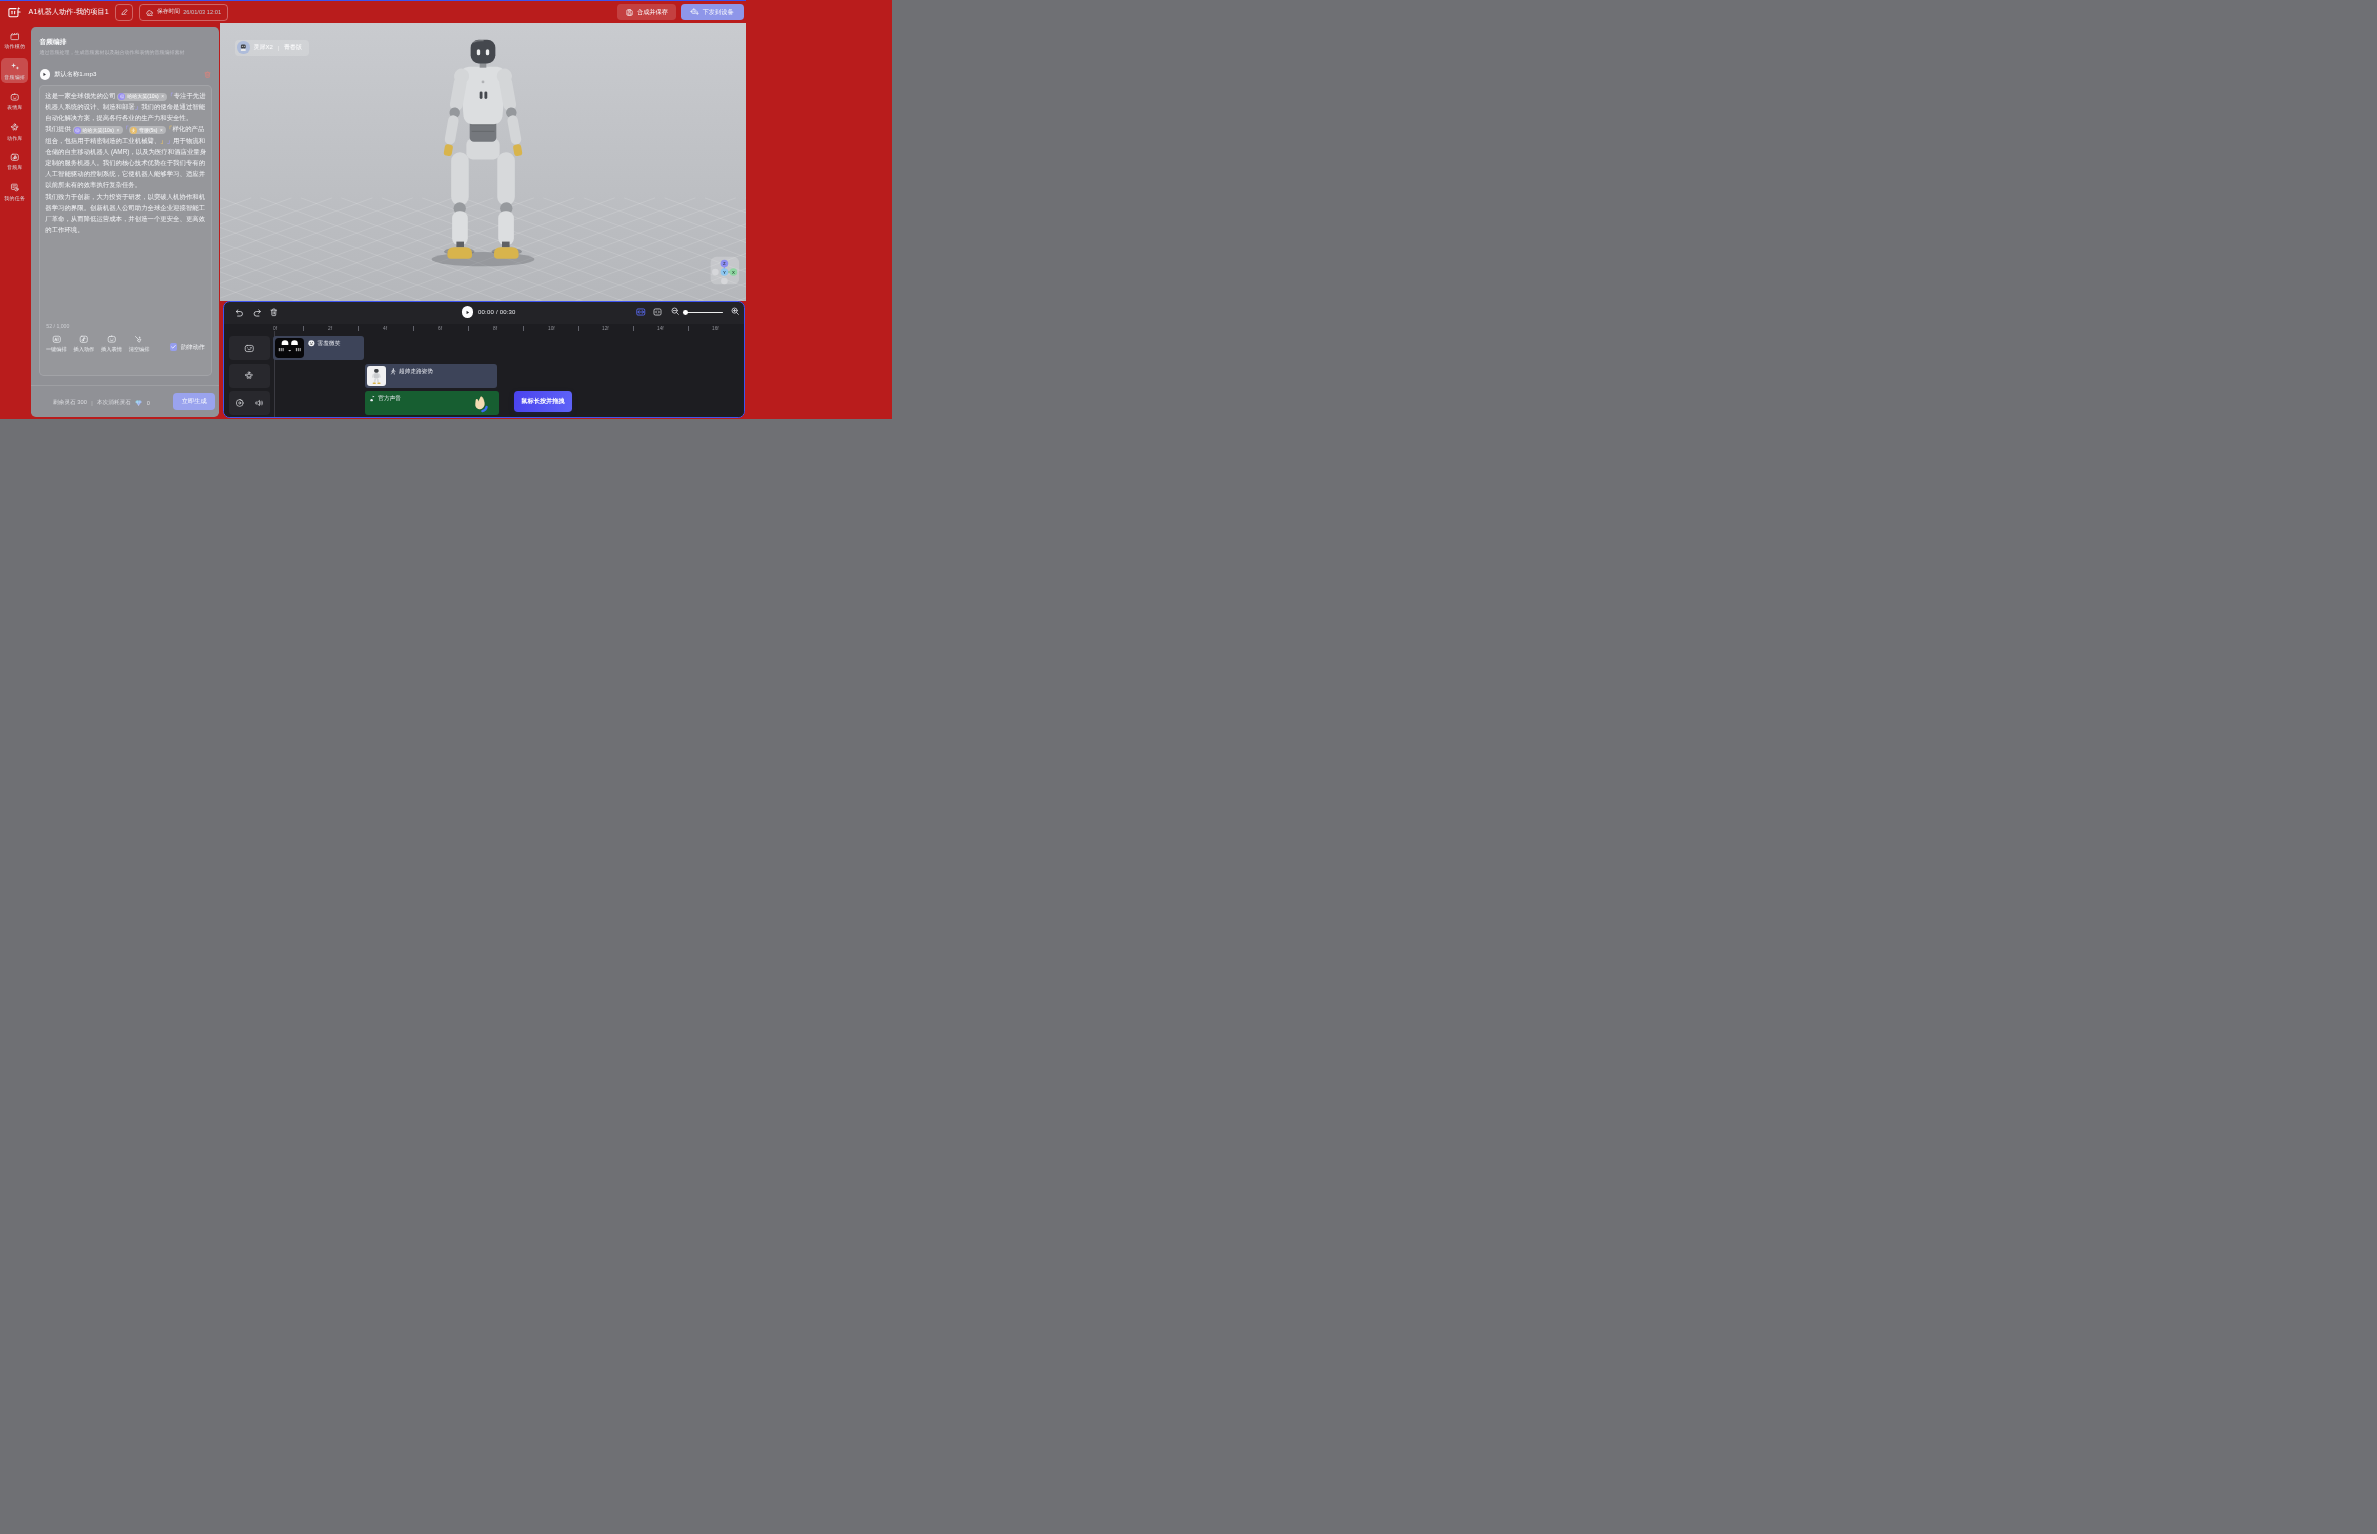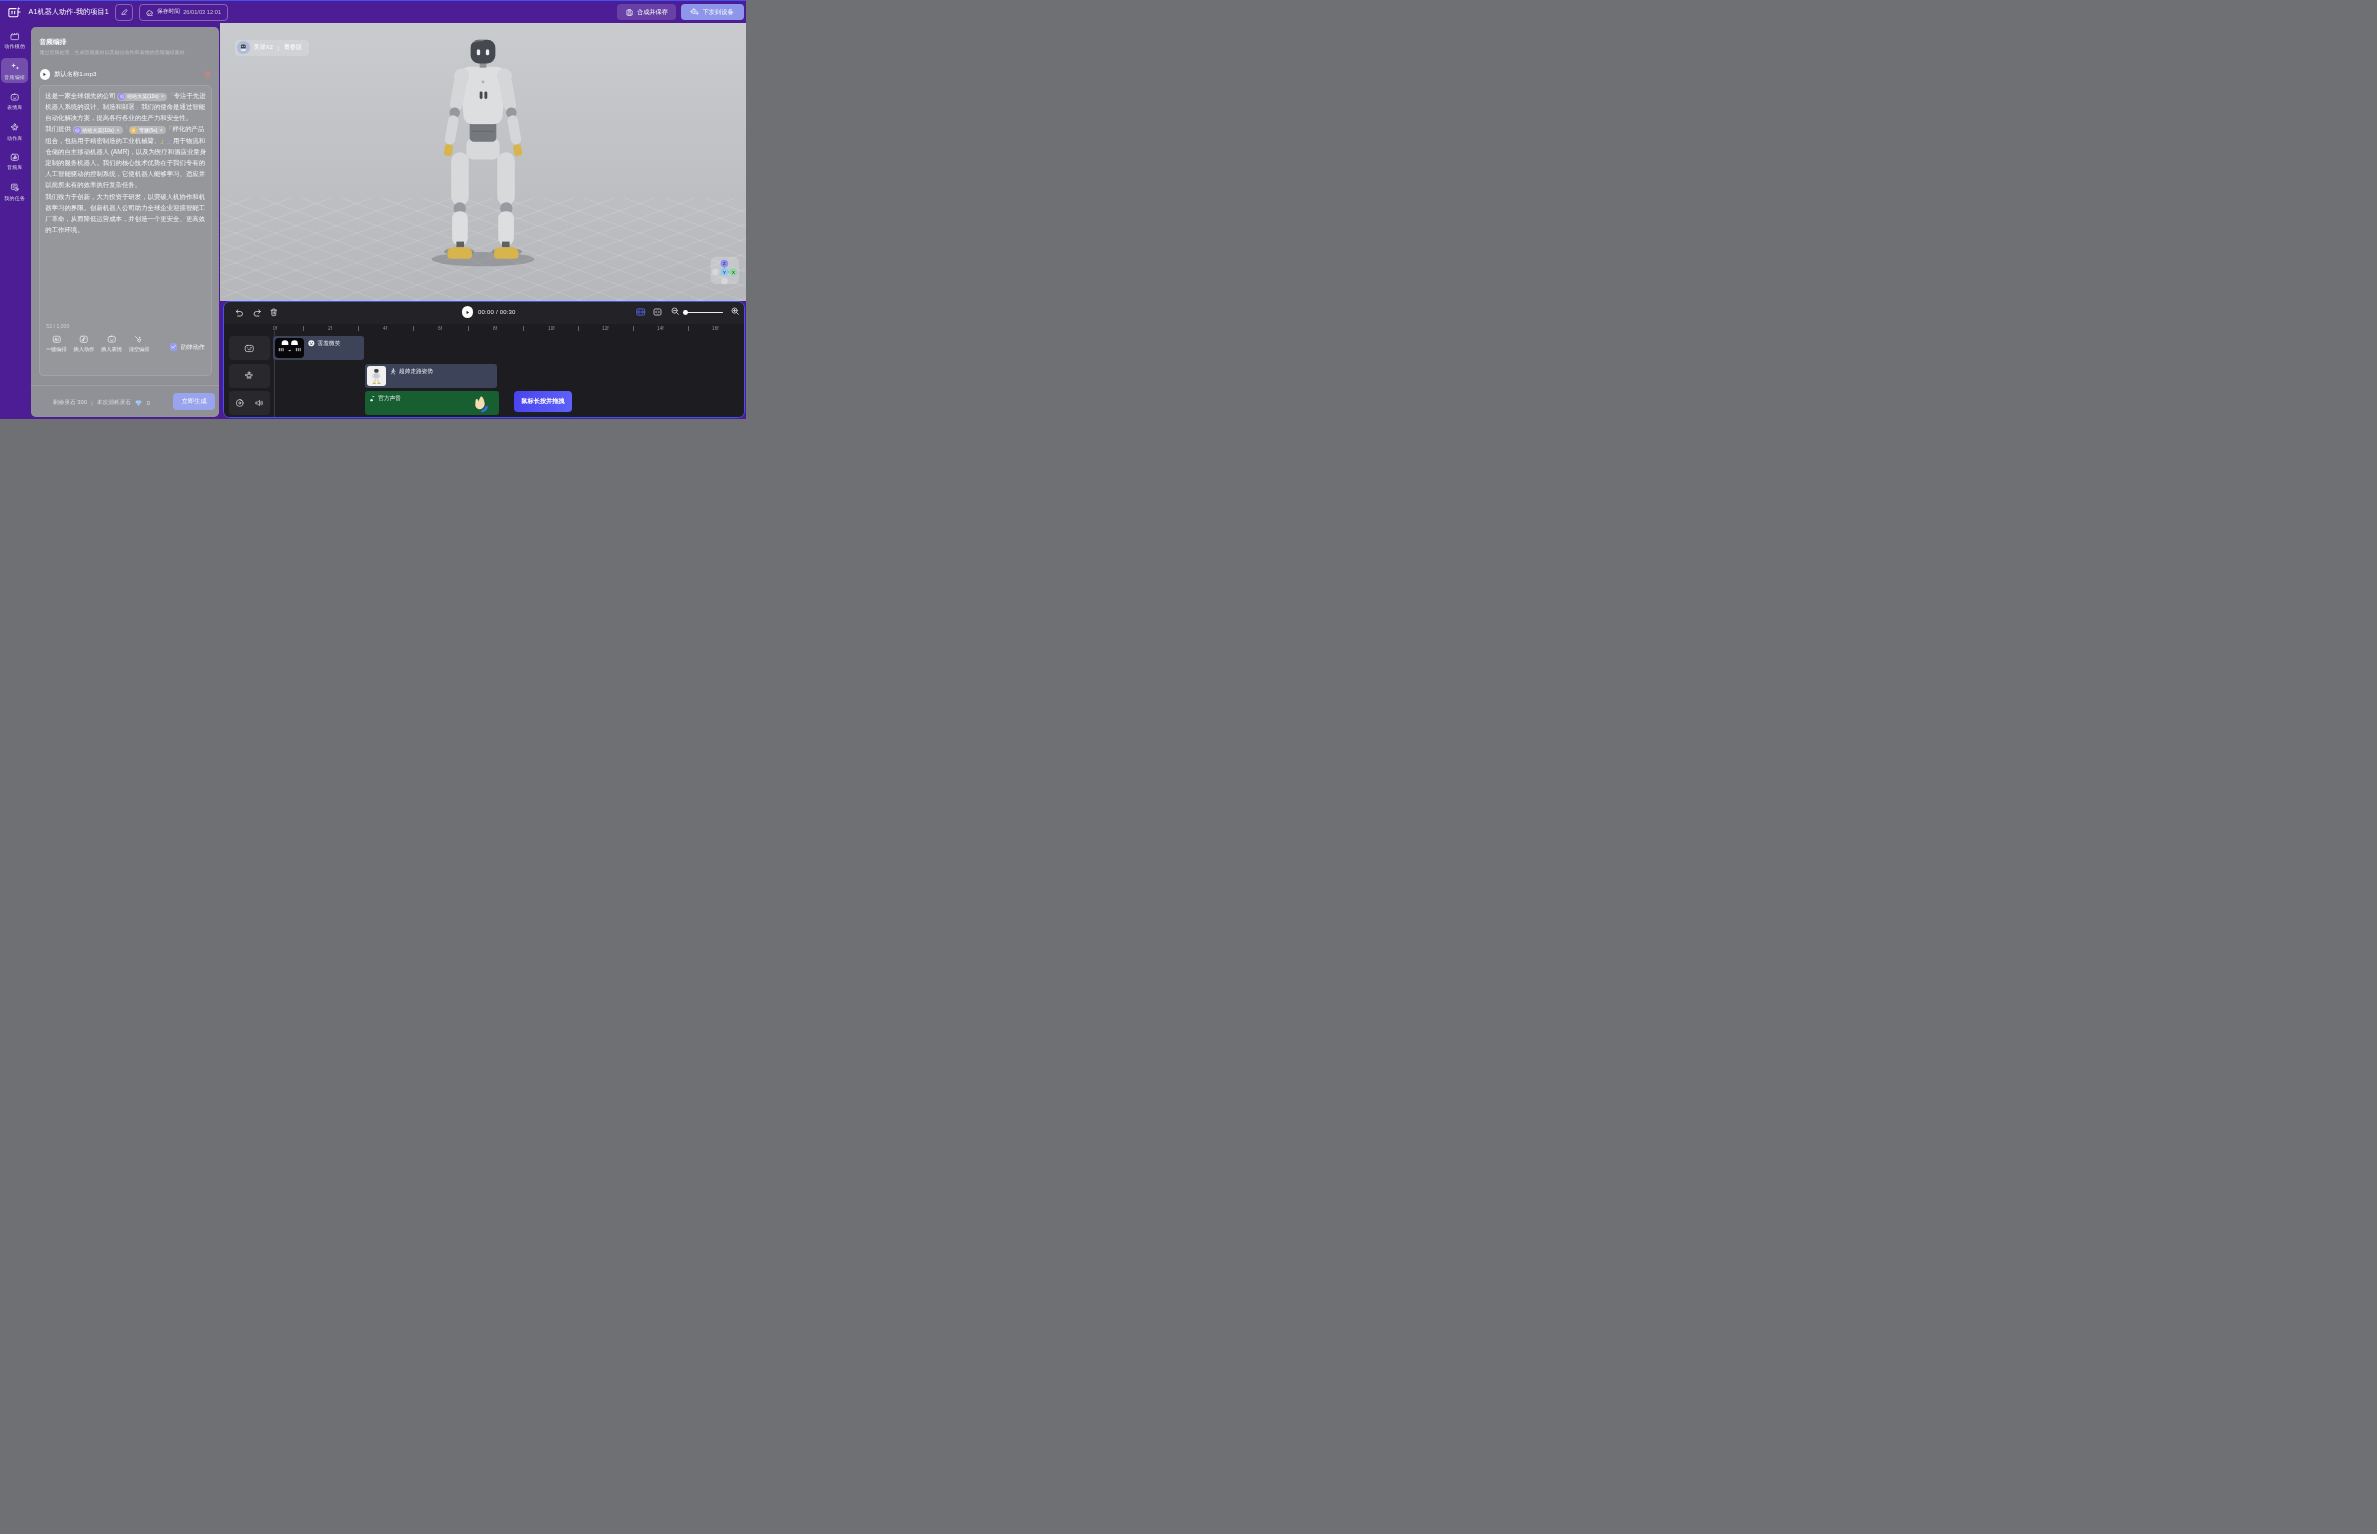--- a/index.html
+++ b/index.html
@@ -1,17 +1,17 @@
 <!DOCTYPE html>
 <html style="font-size:7.6px"><head>
 <meta charset="utf-8">
 <style>
   html,body{margin:0;padding:0;background:#6f7074;}
-  #app{position:relative;width:746px;height:419px;overflow:hidden;
-       background:#4c1d95;font-family:"Liberation Sans","DejaVu Sans",sans-serif;
+  #app{position:relative;width:892px;height:419px;overflow:hidden;
+       background:#b91c1c;font-family:"Liberation Sans","DejaVu Sans",sans-serif;
        -webkit-font-smoothing:antialiased;color:#f2f3f6;}
   .abs{position:absolute;}
   svg{display:block;}
   
   #top-accent{left:0;top:0;width:746px;height:1.4px;background:#3d55ee;}
   #topbar{left:0;top:1.4px;width:746px;height:21.4px;display:flex;align-items:center;}
   #logo{margin-left:6.7px;color:#fbfbfd;}
   #proj-title{margin-left:7.6px;font-size:7.1px;color:#fafbfd;letter-spacing:0.1px;}
   .tb-btn{height:15px;border:0.5px solid rgba(255,255,255,.32);border-radius:3.8px;
           display:flex;align-items:center;justify-content:center;color:#eceef2;}

